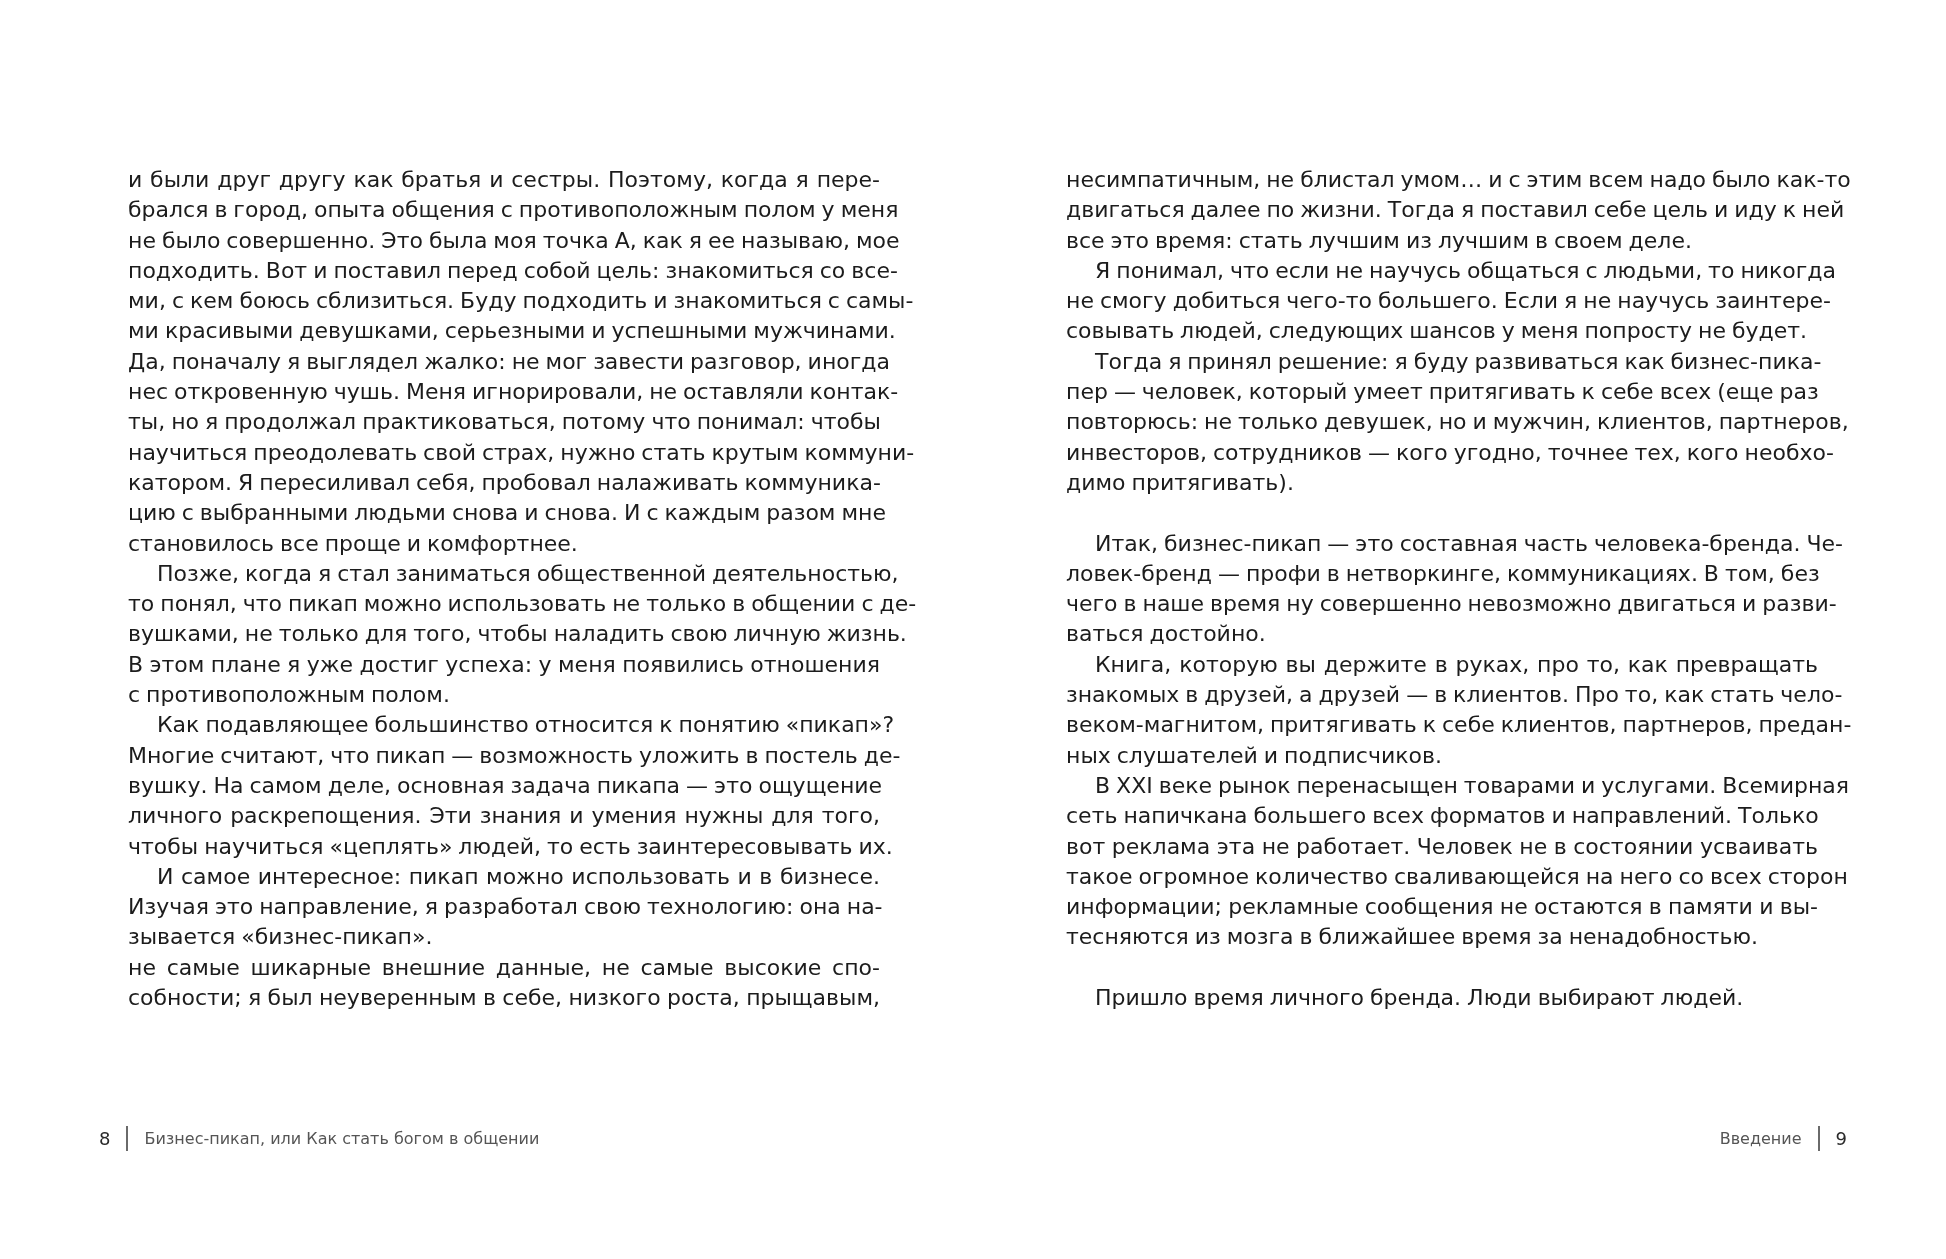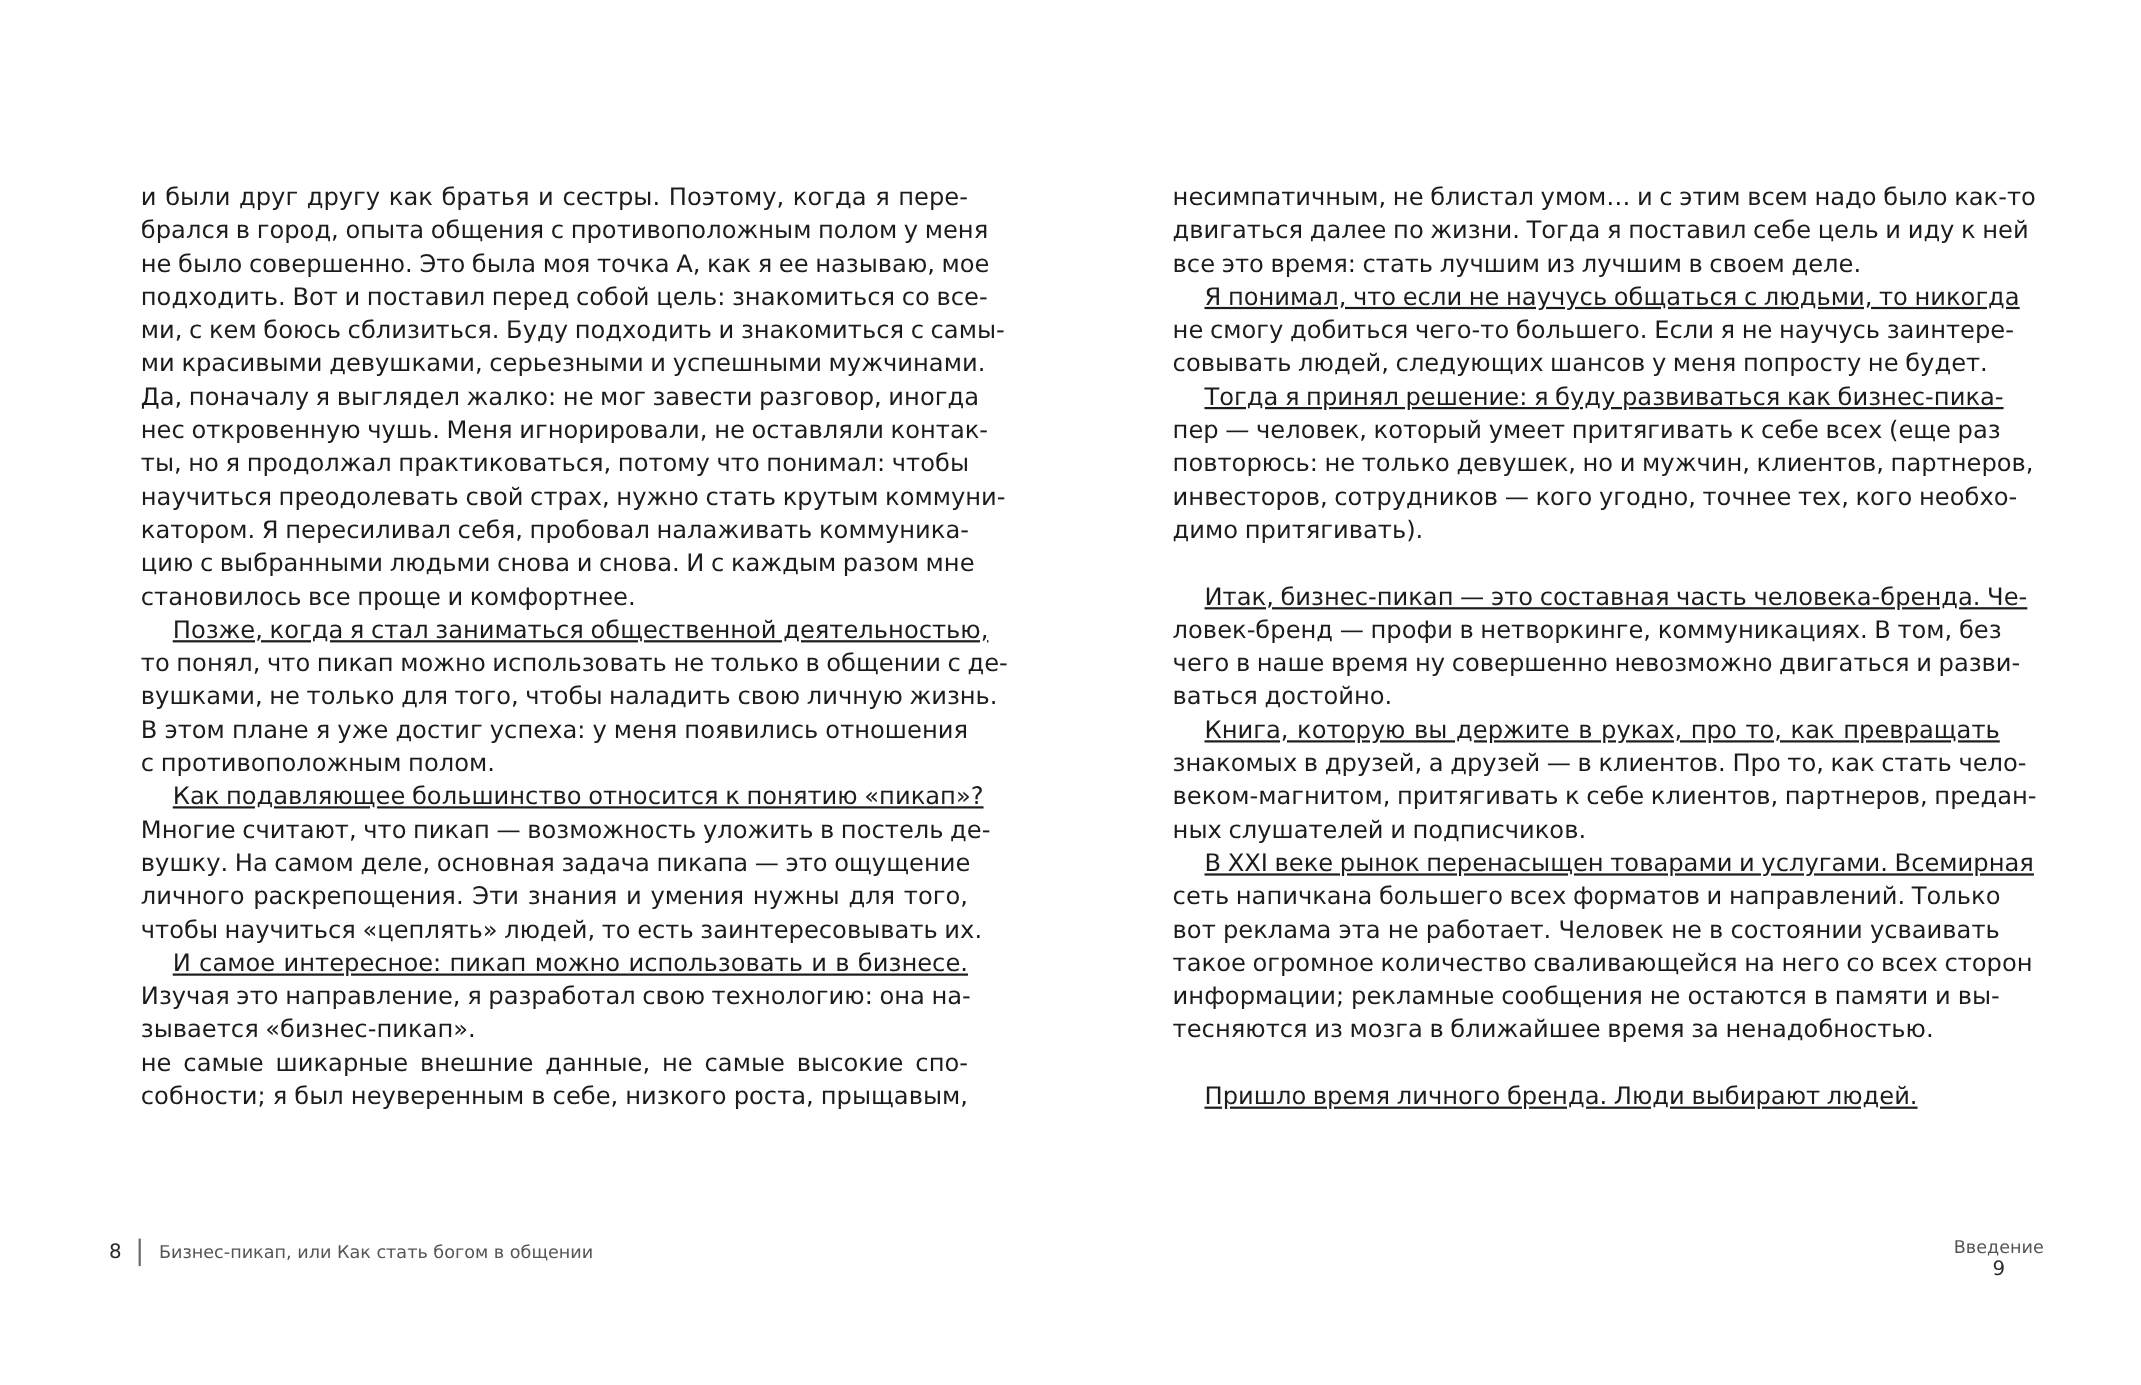--- a/index.html
+++ b/index.html
@@ -41,38 +41,37 @@
       text-align: justify;
       text-align-last: justify;
       letter-spacing: 0;
       word-spacing: -1px;
     }
     .line.last {
       text-align-last: left;
     }
     .line.indent {
       padding-left: 29px;
-      text-decoration: underline;
     }
     .line.blank {
       height: 30.3px;
     }
 
     .footer {
       position: absolute;
       top: 1124px;
       height: 28px;
       display: flex;
       align-items: center;
       font-family: "DejaVu Sans", sans-serif;
       font-size: 16px;
       color: #555555;
     }
     .footer-left { left: 99px; }
-    .footer-right { right: 88px; flex-direction: column; }
+    .footer-right { right: 99px; }
     .folio {
       font-size: 18px;
       color: #2a2a2a;
     }
     .sep {
       display: inline-block;
       width: 2px;
       height: 25px;
       background: #6a6a6a;
       margin: 0 16px;

